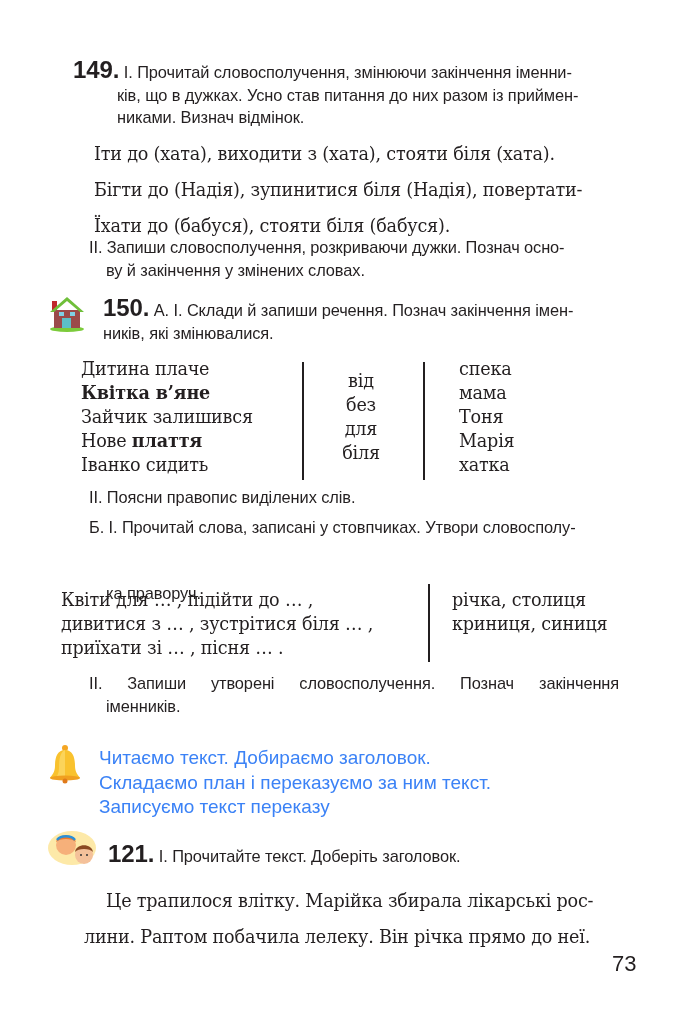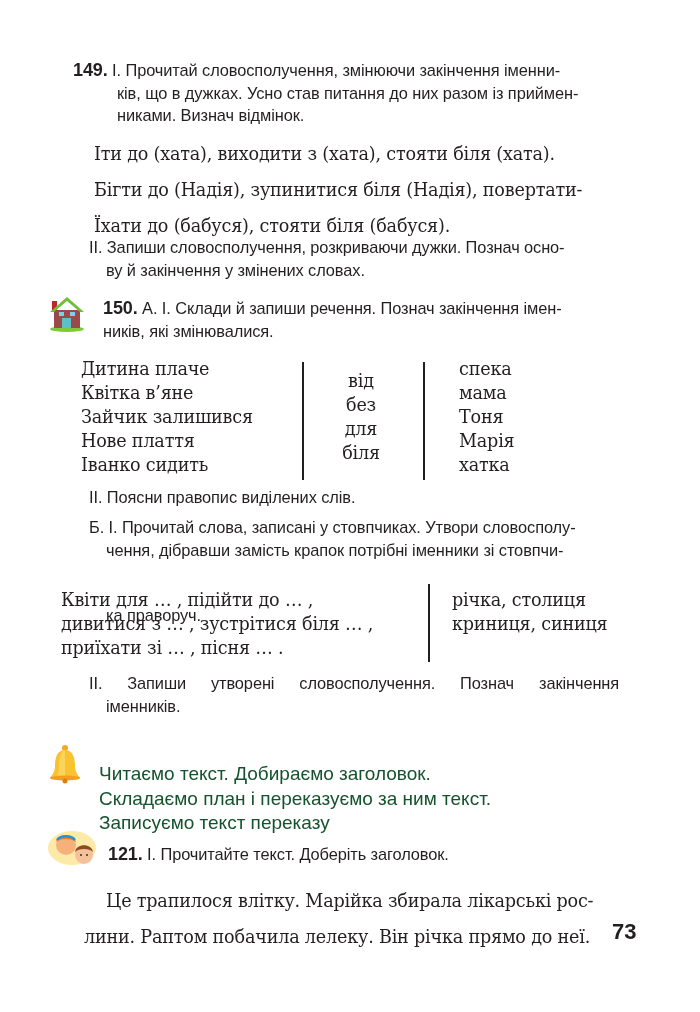--- a/index.html
+++ b/index.html
@@ -1,28 +1,28 @@
 <!DOCTYPE html>
 <html><head>
   <meta charset="utf-8">
   <style>
     html, body { margin: 0; padding: 0; background: #ffffff; }
     body { width: 700px; height: 1012px; position: relative; overflow: hidden; color: #231f20; }
     .sans { font-family: "Liberation Sans", "DejaVu Sans", sans-serif; }
     .serif { font-family: "DejaVu Serif", "Liberation Serif", serif; }
     .abs { position: absolute; }
     .task-text { font-size: 16.4px; line-height: 22.5px; letter-spacing: -0.1px; }
-    .num { font-weight: bold; font-size: 18px; }
+    .num { font-weight: bold; font-size: 24px; }
     .ex-text { font-size: 17.6px; line-height: 24px; letter-spacing: -0.2px; }
     .ex-text p { margin: 12px; }
     .indent { text-indent: 22px; }
-    .bold { font-weight: normal; }
+    .bold { font-weight: bold; }
     .col-line { position: absolute; width: 1.5px; background: #231f20; }
     .col p { margin: 0; }
-    .blue { color: #14532d; font-size: 19px; line-height: 24.5px; margin-top: 16px; }
+    .blue { color: #3b82f6; font-size: 19px; line-height: 24.5px; }
     .page-num { font-size: 22px; }
   </style>
 </head>
 <body>
 
 <div class="abs sans task-text" style="left:73px; top:59px; width:570px;">
   <div style="white-space:nowrap;"><span class="num">149.</span> <span>І. Прочитай словосполучення, змінюючи закінчення іменни-</span></div>
   <div style="padding-left:44px; white-space:nowrap;">ків, що в дужках. Усно став питання до них разом із приймен-</div>
   <div style="padding-left:44px; white-space:nowrap;">никами. Визнач відмінок.</div>
 </div>
@@ -75,21 +75,20 @@
   <p>мама</p>
   <p>Тоня</p>
   <p>Марія</p>
   <p>хатка</p>
 </div>
 
 <div class="abs sans task-text" style="left:89px; top:486px; white-space:nowrap;">ІІ. Поясни правопис виділених слів.</div>
 
 <div class="abs sans task-text" style="left:89px; top:516px; width:560px;">
   <div style="white-space:nowrap;">Б. І. Прочитай слова, записані у стовпчиках. Утвори словосполу-</div>
-  <div style="padding-left:17px; white-space:nowrap;">чення, дібравши замість крапок потрібні іменники зі стовпчи-</div>
   <div style="padding-left:17px; white-space:nowrap;margin-top:43px;">ка праворуч.</div>
 </div>
 
 <div class="abs serif ex-text col" style="left:61px; top:588px;">
   <p style="white-space:nowrap;">Квіти для … , підійти до … ,</p>
   <p style="white-space:nowrap;">дивитися з … , зустрітися біля … ,</p>
   <p style="white-space:nowrap;">приїхати зі … , пісня … .</p>
 </div>
 <div class="col-line" style="left:428px; top:584px; height:78px;"></div>
 <div class="abs serif ex-text col" style="left:452px; top:588px;">
@@ -131,13 +130,13 @@
 </div>
 <div class="abs sans task-text" style="left:108px; top:843px; white-space:nowrap;">
   <span class="num">121.</span> <span>І. Прочитайте текст. Доберіть заголовок.</span>
 </div>
 
 <div class="abs serif ex-text" style="left:72px; top:877px; width:580px;">
   <p class="indent" style="white-space:nowrap;">Це трапилося влітку. Марійка збирала лікарські рос-</p>
   <p style="white-space:nowrap;">лини. Раптом побачила лелеку. Він річка прямо до неї.</p>
 </div>
 
-<div class="abs sans page-num" style="left:612px; top:919px;font-weight:bold;">73</div>
+<div class="abs sans page-num" style="left:612px; top:951px;">73</div>
 
 </body></html>

